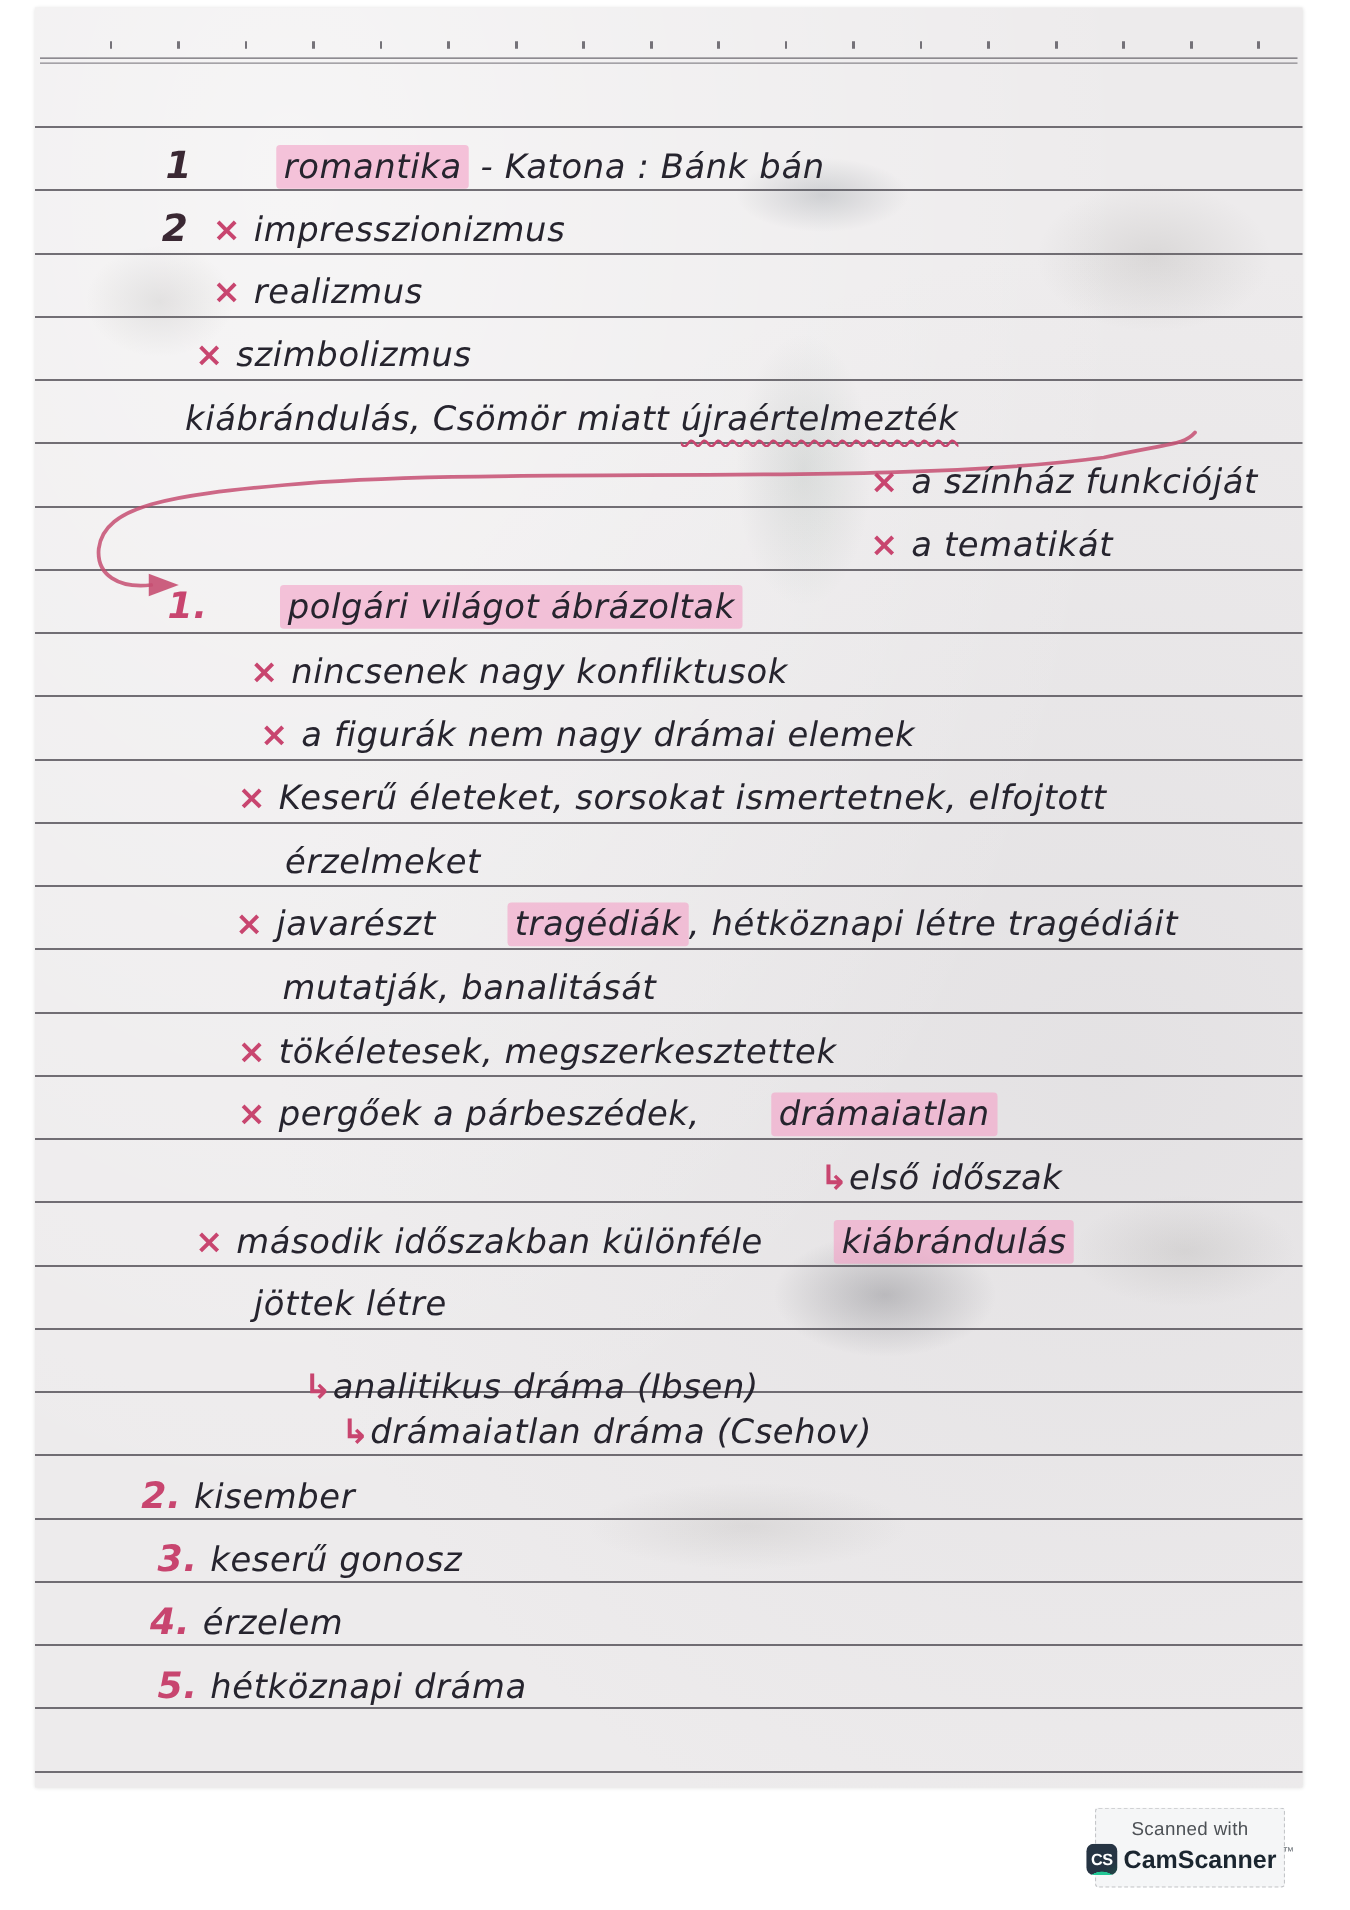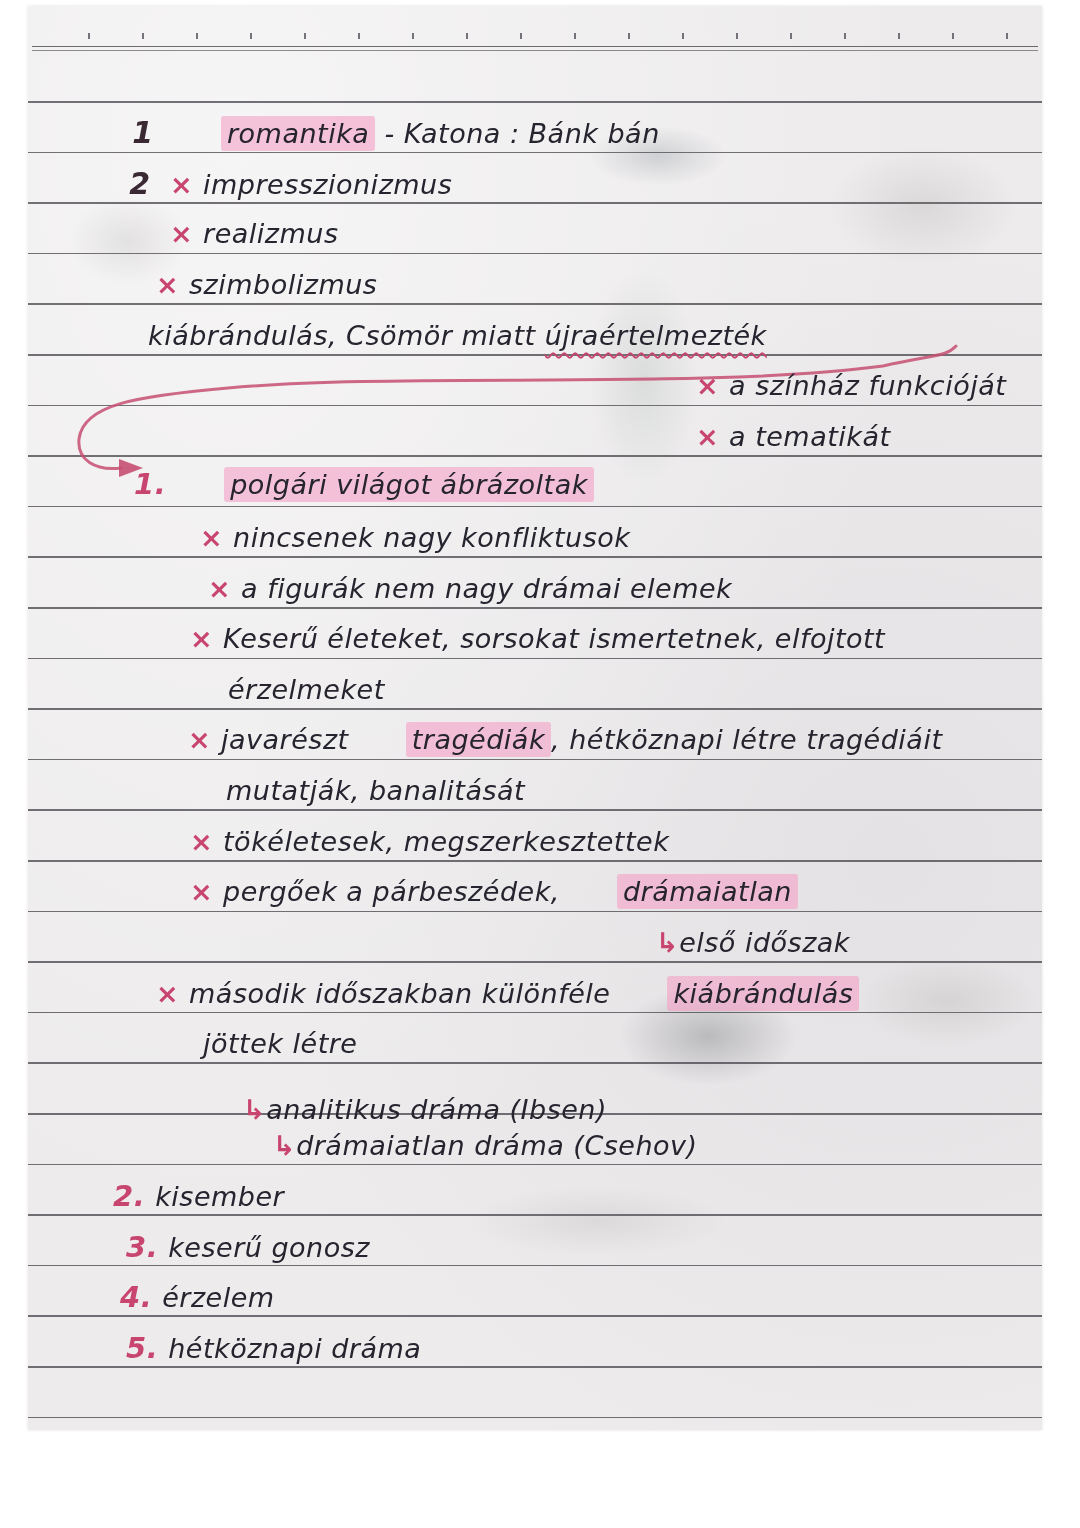--- a/index.html
+++ b/index.html
@@ -106,13 +106,21 @@
         <div class="note-line" style="left: 175px; top: 1018px;"><span class="seg">jöttek létre</span></div>
         <div class="note-line" style="left: 215px; top: 1069px; margin-top: 15px;"><span class="seg pink">↳</span><span class="seg">analitikus dráma (Ibsen)</span></div>
         <div class="note-line" style="left: 245px; top: 1120px;"><span class="seg pink">↳</span><span class="seg">drámaiatlan dráma (Csehov)</span></div>
         <div class="note-line" style="left: 85px; top: 1170px;"><span class="marker pinknum">2.</span><span class="seg">kisember</span></div>
         <div class="note-line" style="left: 98px; top: 1221px;"><span class="marker pinknum">3.</span><span class="seg">keserű gonosz</span></div>
         <div class="note-line" style="left: 92px; top: 1271px;"><span class="marker pinknum">4.</span><span class="seg">érzelem</span></div>
         <div class="note-line" style="left: 98px; top: 1322px;"><span class="marker pinknum">5.</span><span class="seg">hétköznapi dráma</span></div>
       </div>
   </div>
 
+  <div class="badge">
+    <div class="scanned">Scanned with</div>
+    <div class="brand-row">
+      <div class="cs-logo">CS</div>
+      <div class="brand-name">CamScanner</div>
+      <div class="brand-tm">™</div>
+    </div>
+  </div>
 </div>
 
 </body></html>

